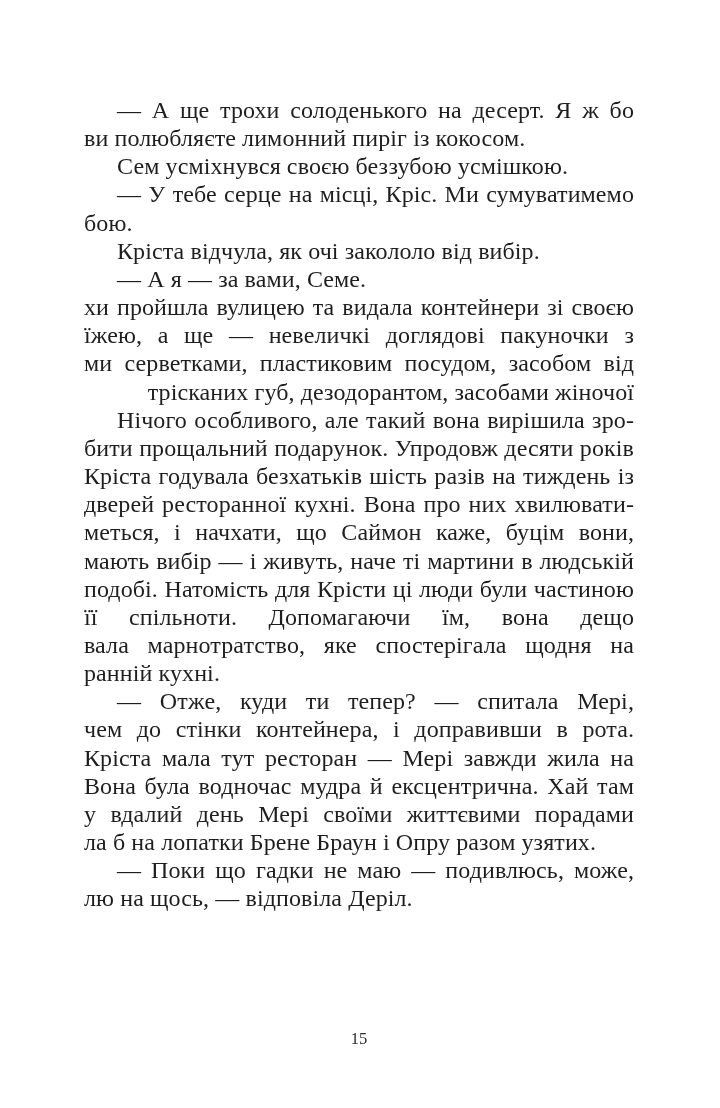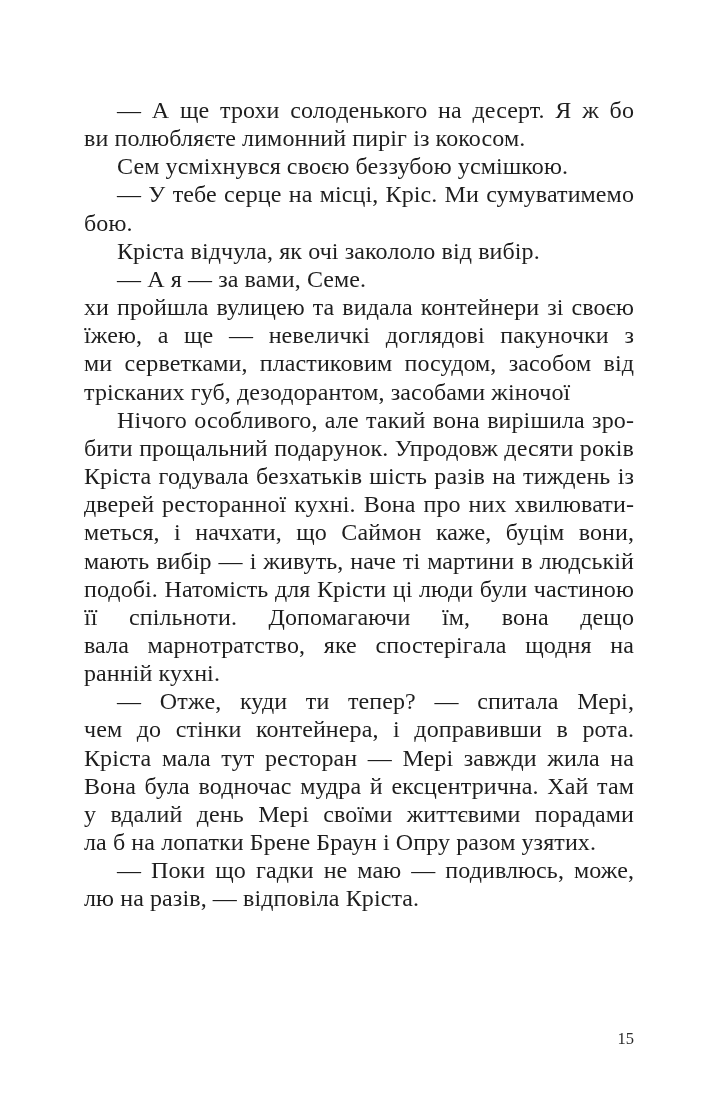--- a/index.html
+++ b/index.html
@@ -24,32 +24,32 @@
   }
   .l {
     height: 28.17px;
     line-height: 28.17px;
     overflow: hidden;
     text-align: justify;
     text-align-last: justify;
     letter-spacing: 0.1px;
   }
   .end {
-    text-align: left;
+    text-align: right;
     text-align-last: left;
   }
   .ind {
     text-indent: 33px;
   }
   .page-number {
     position: absolute;
     left: 84px;
     top: 1029px;
     width: 550px;
-    text-align: right;
+    text-align: center;
     font-size: 16.5px;
     line-height: 20px;
     color: #2a2a2a;
   }
 </style>
 </head>
 <body>
 
 <div class="text-block">
   <div class="l ind">— А ще трохи солоденького на десерт. Я ж бо знаю, як</div>
@@ -73,16 +73,16 @@
   <div class="l">її спільноти. Допомагаючи їм, вона дещо врівноважу-</div>
   <div class="l">вала марнотратство, яке спостерігала щодня на ресто-</div>
   <div class="l end">ранній кухні.</div>
   <div class="l ind">— Отже, куди ти тепер? — спитала Мері, зачерпнув-</div>
   <div class="l">чем до стінки контейнера, і доправивши в рота. Скільки</div>
   <div class="l">Кріста мала тут ресторан — Мері завжди жила на вулиці.</div>
   <div class="l">Вона була водночас мудра й ексцентрична. Хай там як,</div>
   <div class="l">у вдалий день Мері своїми життєвими порадами покла-</div>
   <div class="l end">ла б на лопатки Брене Браун і Опру разом узятих.</div>
   <div class="l ind">— Поки що гадки не маю — подивлюсь, може, натрап-</div>
-  <div class="l end">лю на разів, — відповіла Кріста.</div>
+  <div class="l end">лю на щось, — відповіла Деріл.</div>
 </div>
 
 <div class="page-number">15</div>
 
 </body></html>

